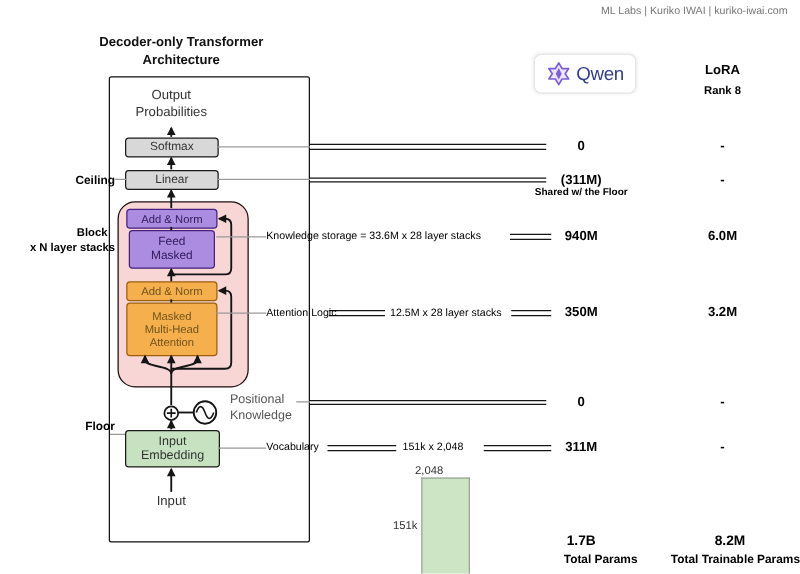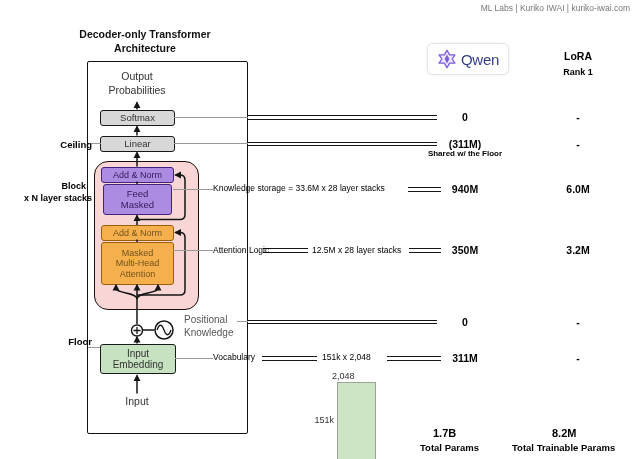--- a/index.html
+++ b/index.html
@@ -29,22 +29,22 @@
   .note{position:absolute;font-weight:bold;font-size:8px;text-align:center;color:#000}
   .ann{position:absolute;font-weight:normal;font-size:8.5px;color:#000;white-space:nowrap}
   .lbl{position:absolute;font-weight:bold;font-size:9.5px;color:#000;line-height:1.35}
   .qwenlogo{position:absolute;left:427px;top:43px;width:80px;height:30px;background:#fff;
             border:1px solid #e6e6e6;border-radius:6px;box-shadow:0 0 3px rgba(0,0,0,.08);
             display:flex;align-items:center;justify-content:center;gap:4px}
   .qwenword{font-size:15px;font-weight:normal;color:#333d8f;letter-spacing:-0.3px}
   .bar{position:absolute;left:337px;top:382px;width:37px;height:77px;
        background:#cde4c5;border:1px solid #9aa59a;border-bottom:none}
   .barlab{position:absolute;font-size:9px;color:#333}
-  .total-v{position:absolute;font-weight:bold;font-size:11px;text-align:left;color:#000}
-  .total-l{position:absolute;font-weight:bold;font-size:9.5px;text-align:left;color:#000}
+  .total-v{position:absolute;font-weight:bold;font-size:11px;text-align:center;color:#000}
+  .total-l{position:absolute;font-weight:bold;font-size:9.5px;text-align:right;color:#000}
   svg.flow{position:absolute;left:0;top:0}
 </style>
 </head>
 <body>
 
 <div class="page">
 
   <div class="credit">ML Labs | Kuriko IWAI | kuriko-iwai.com</div>
 
   <div class="subtitle">
@@ -163,21 +163,21 @@
 
   <div class="qwenlogo">
     <svg width="20" height="20" viewBox="0 0 24 24">
       <path d="M12 1.5 L15.2 7 L21.5 7 L18.2 12 L21.5 17 L15.2 17 L12 22.5 L8.8 17 L2.5 17 L5.8 12 L2.5 7 L8.8 7 Z" fill="#ece6fb" stroke="#7c5cdb" stroke-width="1.6" stroke-linejoin="round"></path>
       <path d="M12 6.5 L14.8 12 L12 17.5 L9.2 12 Z" fill="#7c5cdb"></path>
     </svg>
     <span class="qwenword">Qwen</span>
   </div>
 
   <div class="val" style="left:548px;top:50px;width:60px;font-size:10.5px">LoRA</div>
-  <div class="val" style="left:548px;top:67px;width:60px;font-size:9px">Rank 1</div>
+  <div class="val" style="left:548px;top:67px;width:60px;font-size:9px">Rank 8</div>
 
   <div class="val" style="left:443px;top:111px;width:44px">0</div>
   <div class="val" style="left:443px;top:137.5px;width:44px">(311M)</div>
   <div class="note" style="left:417px;top:149px;width:96px">Shared w/ the Floor</div>
   <div class="val" style="left:443px;top:183px;width:44px">940M</div>
   <div class="val" style="left:443px;top:244px;width:44px">350M</div>
   <div class="val" style="left:443px;top:315.5px;width:44px">0</div>
   <div class="val" style="left:443px;top:352px;width:44px">311M</div>
 
   <div class="val" style="left:556px;top:111px;width:44px">-</div>

